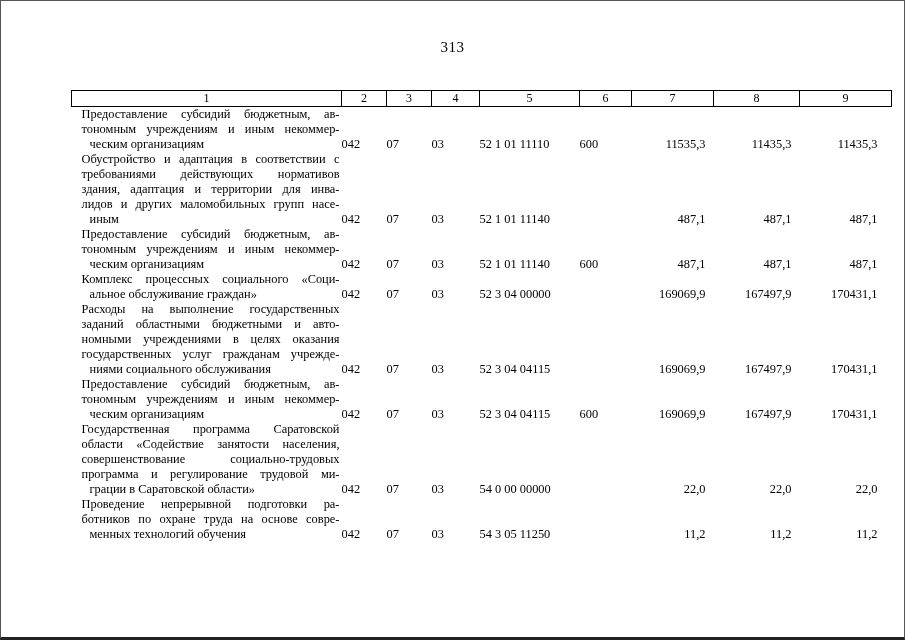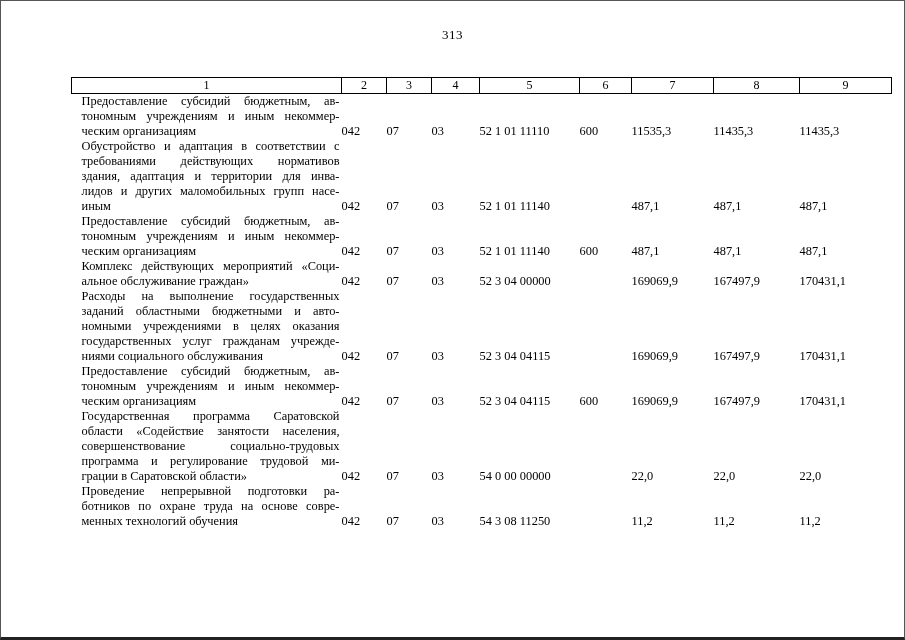--- a/index.html
+++ b/index.html
@@ -9,22 +9,22 @@
     height: 640px;
     font-family: "Liberation Serif", serif;
     color: #000000;
     overflow: hidden;
     position: relative;
     border: 1px solid #555;
     border-bottom: 3px solid #222;
   }
   .page-number {
     text-align: center;
-    margin-top: 26px;
-    font-size: 13px;
+    margin-top: 38px;
+    font-size: 15px;
     letter-spacing: 0.5px;
   }
   table.budget {
     border-collapse: collapse;
     table-layout: fixed;
     width: 820px;
     margin: 34px auto 0 70px;
     font-size: 12.4px;
   }
   col.w1 { width: 270px; }
@@ -54,23 +54,24 @@
     padding-left: 10px;
     padding-right: 2px;
   }
   td.c1 .jline {
     text-align: justify;
     text-align-last: justify;
     font-family: Liberation Serif, serif;
   }
   td.c1 .lline {
     text-align: left;
+    margin-left: 8px;
   }
   td.cc { text-align: left; }
-  td.cr { padding-right: 8px; }
+  td.cr { text-align: right; padding-right: 8px; }
   td.cr.c9 { padding-right: 14px; }
 </style>
 </head>
 <body>
 
 <div class="page-number">313</div>
 
 <table class="budget">
   <colgroup>
     <col class="w1">
@@ -139,21 +140,21 @@
     <td class="cc">07</td>
     <td class="cc">03</td>
     <td class="cc">52 1 01 11140</td>
     <td class="cc">600</td>
     <td class="cr">487,1</td>
     <td class="cr">487,1</td>
     <td class="cr c9">487,1</td>
   </tr>
       <tr>
     <td class="c1">
-          <div class="jline">Комплекс действующих мероприятий «Соци-</div>
+          <div class="jline">Комплекс процессных социального «Соци-</div>
           <div class="lline">альное обслуживание граждан»</div>
         </td>
     <td class="cc">042</td>
     <td class="cc">07</td>
     <td class="cc">03</td>
     <td class="cc">52 3 04 00000</td>
     <td class="cc"></td>
     <td class="cr">169069,9</td>
     <td class="cr">167497,9</td>
     <td class="cr c9">170431,1</td>
@@ -209,20 +210,20 @@
   </tr>
       <tr>
     <td class="c1">
           <div class="jline">Проведение непрерывной подготовки ра-</div>
           <div class="jline">ботников по охране труда на основе совре-</div>
           <div class="lline">менных технологий обучения</div>
         </td>
     <td class="cc">042</td>
     <td class="cc">07</td>
     <td class="cc">03</td>
-    <td class="cc">54 3 08 11250</td>
+    <td class="cc">54 3 05 11250</td>
     <td class="cc"></td>
     <td class="cr">11,2</td>
     <td class="cr">11,2</td>
     <td class="cr c9">11,2</td>
   </tr>
     </tbody>
 </table>
 
 </body></html>

